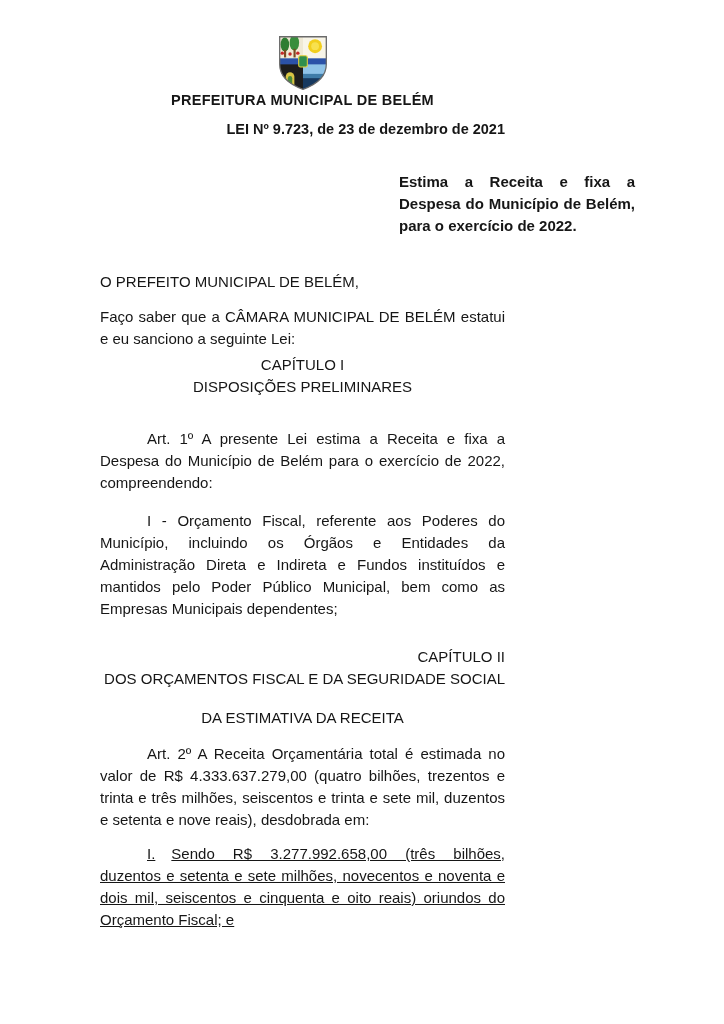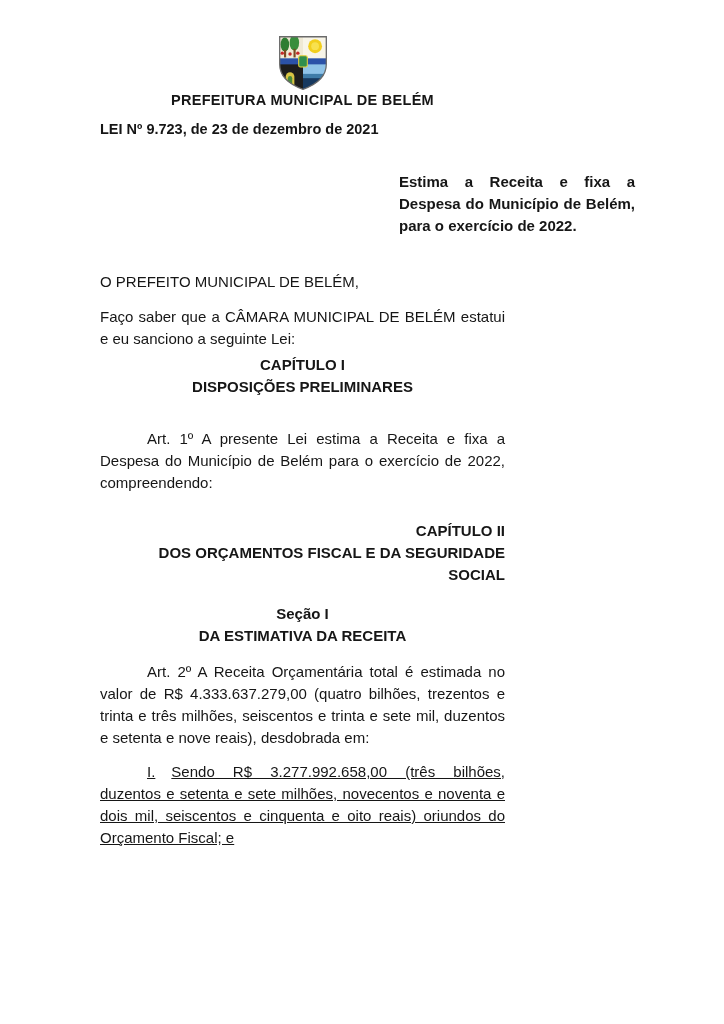--- a/index.html
+++ b/index.html
@@ -21,42 +21,42 @@
   .org-name {
     font-weight: bold;
     font-size: 14.5px;
     letter-spacing: 0.3px;
     margin-top: -4px;
   }
   .law-line {
     font-weight: bold;
     font-size: 14.5px;
     margin-top: 13px;
-    text-align: left;
+    text-align: right;
   }
   .ementa {
     font-weight: bold;
     font-size: 15px;
     line-height: 22px;
     width: 236px;
     margin-left: 299px;
     margin-top: 34px;
     text-align: justify;
   }
   p.body-par {
     font-size: 15px;
     line-height: 22px;
     text-align: justify;
     margin: 0;
   }
   .salutation { margin-top: 34px !important; text-align: right; }
   .enactment  { margin-top: 13px !important; }
   .heading-block {
     text-align: center;
-    font-weight: bold;
+    font-weight: normal;
     font-size: 15px;
     line-height: 22px;
   }
   .chapter1 { margin-top: 4px; }
   .chapter2 { margin-top: 26px; text-align: right; }
   .section1 { margin-top: 17px; }
   .art1      { margin-top: 30px !important; text-indent: 47px; }
   .item-a    { margin-top: 16px !important; text-indent: 47px; }
   .item-b    { margin-top: 12px !important; text-indent: 47px; }
   .art2      { margin-top: 14px !important; text-indent: 47px; }
@@ -111,29 +111,29 @@
 
   <p class="body-par enactment">Faço saber que a CÂMARA MUNICIPAL DE BELÉM estatui e eu sanciono a seguinte Lei:</p>
 
   <div class="heading-block chapter1">
     <div>CAPÍTULO I</div>
     <div>DISPOSIÇÕES PRELIMINARES</div>
   </div>
 
   <p class="body-par art1">Art. 1º A presente Lei estima a Receita e fixa a Despesa do Município de Belém para o exercício de 2022, compreendendo:</p>
 
+  <p class="body-par item-a">I - Orçamento Fiscal, referente aos Poderes do Município, incluindo os Órgãos e Entidades da Administração Direta e Indireta e Fundos instituídos e mantidos pelo Poder Público Municipal, bem como as Empresas Municipais dependentes;</p>
 
 
   <div class="heading-block chapter2">
     <div>CAPÍTULO II</div>
     <div>DOS ORÇAMENTOS FISCAL E DA SEGURIDADE SOCIAL</div>
   </div>
 
   <div class="heading-block section1">
-    <div>Seção I</div>
     <div>DA ESTIMATIVA DA RECEITA</div>
   </div>
 
   <p class="body-par art2">Art. 2º A Receita Orçamentária total é estimada no valor de R$ 4.333.637.279,00 (quatro bilhões, trezentos e trinta e três milhões, seiscentos e trinta e sete mil, duzentos e setenta e nove reais), desdobrada em:</p>
 
   <p class="body-par art2-item">
     <span class="marker">I.</span><span>Sendo R$ 3.277.992.658,00 (três bilhões, duzentos e setenta e sete milhões, novecentos e noventa e dois mil, seiscentos e cinquenta e oito reais) oriundos do Orçamento Fiscal; e</span>
   </p>
 
 </div>

